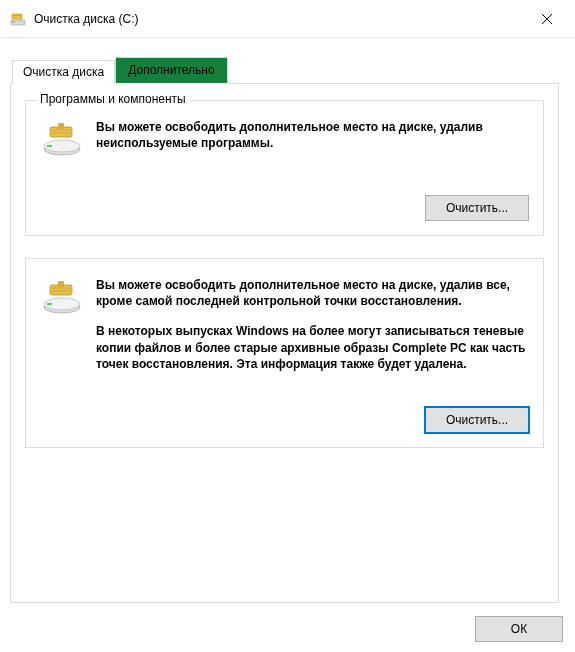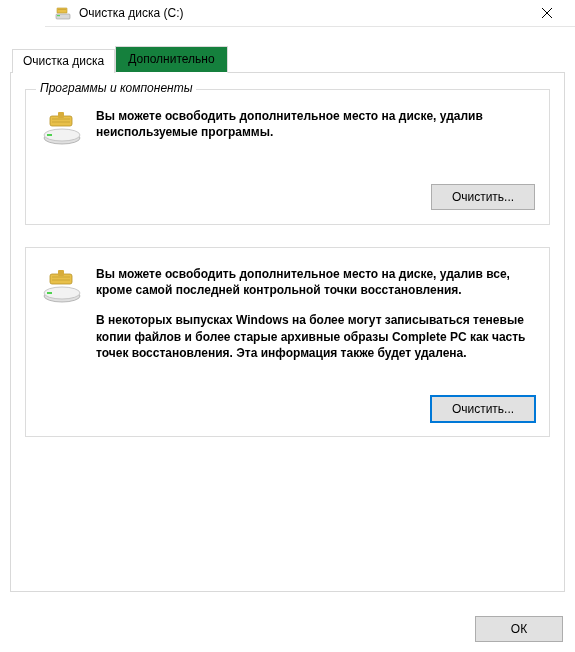--- a/index.html
+++ b/index.html
@@ -7,42 +7,41 @@
     margin: 0;
     font-family: "Segoe UI", Tahoma, sans-serif;
     font-size: 12px;
     background: #fff;
     width: 575px;
     height: 652px;
     overflow: hidden;
     color: #000;
   }
   .titlebar {
-    height: 27px;
+    height: 38px;
     display: flex;
     align-items: center;
     padding: 0 8px 0 10px;
     border-bottom: 1px solid #e5e5e5;
-    margin-left: 45px;
   }
   .titlebar .icon {
     width: 16px; height: 16px; margin-right: 8px;
     flex: 0 0 auto;
   }
   .titlebar .title {
     flex: 1 1 auto;
     font-size: 12px;
   }
   .titlebar .close {
     width: 40px; height: 28px;
     display: flex; align-items: center; justify-content: center;
     font-size: 14px;
   }
   .tabs {
-    padding: 18px 10px 0 10px;
+    padding: 18px 16px 0 10px;
     position: relative;
   }
   .tabstrip {
     display: flex;
     align-items: flex-end;
     padding-left: 2px;
     position: relative;
     z-index: 2;
   }
   .tab {
@@ -81,21 +80,20 @@
     margin-bottom: 22px;
     position: relative;
   }
   .groupbox .legend {
     position: absolute;
     top: -9px;
     left: 10px;
     background: #fff;
     padding: 0 4px;
     font-size: 12px;
-    font-style: italic;
   }
   .grouprow {
     display: flex;
     align-items: flex-start;
     gap: 12px;
     font-weight: bold;
   }
   .driveicon {
     flex: 0 0 auto;
     width: 44px;

